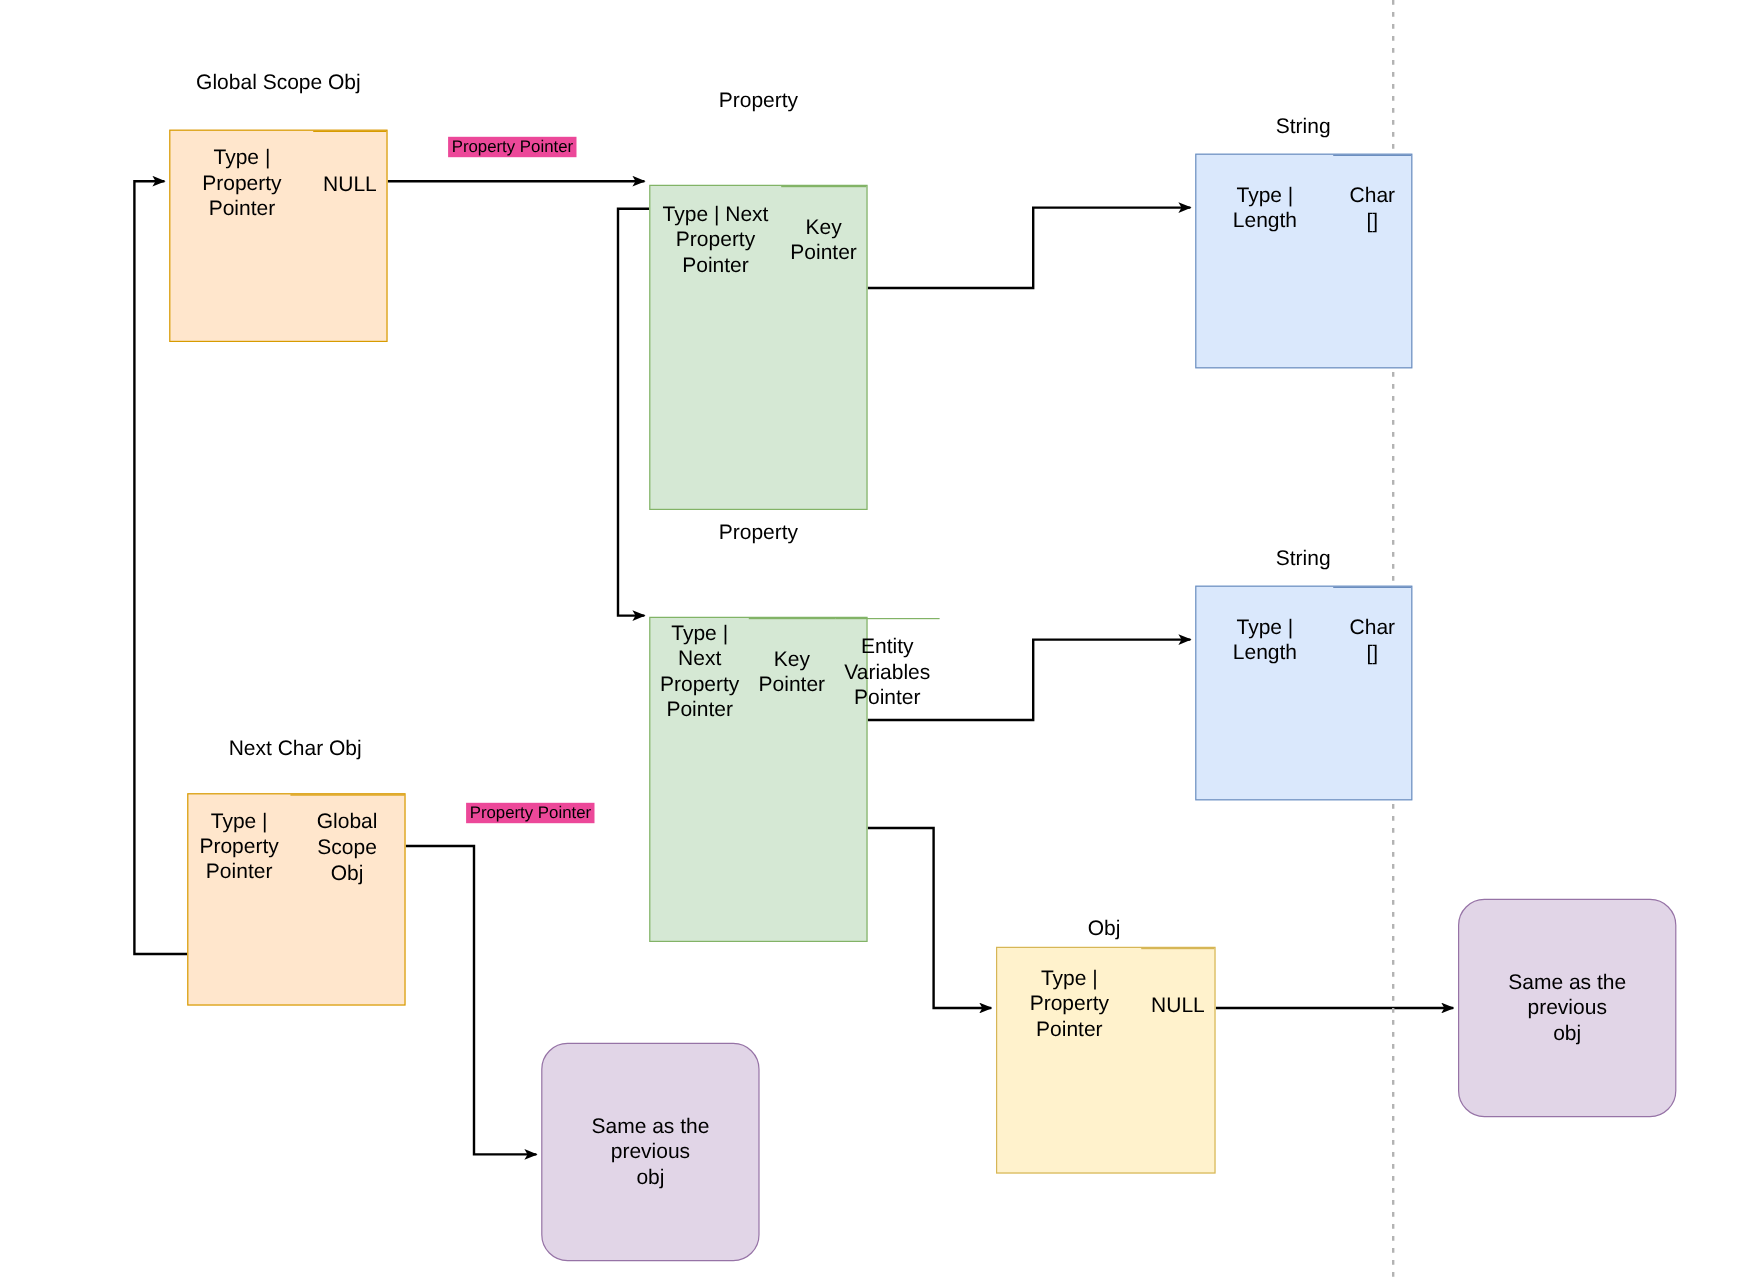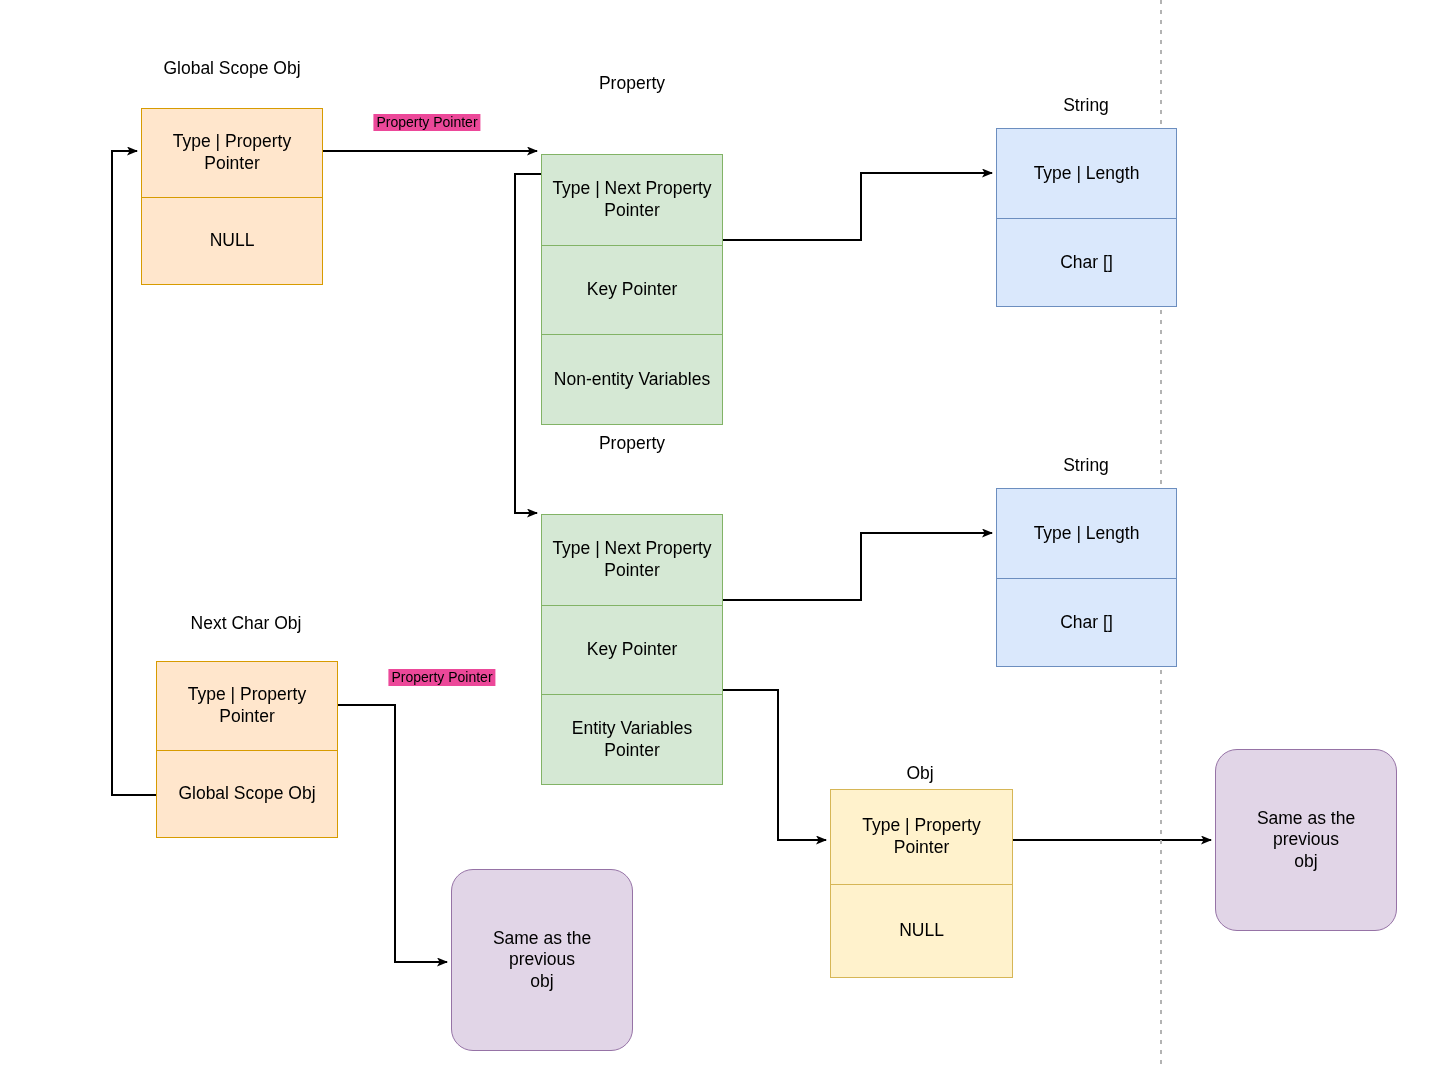--- a/index.html
+++ b/index.html
@@ -23,21 +23,21 @@
     left: 0;
     top: 0;
     width: 1449px;
     height: 1066px;
     pointer-events: none;
   }
   .node {
     position: absolute;
     box-sizing: border-box;
     display: flex;
-    flex-direction: column;
+    flex-direction: row;
   }
   .node .cell {
     box-sizing: border-box;
     display: flex;
     align-items: center;
     justify-content: center;
     text-align: center;
     font-size: 17.5px;
     line-height: 1.22;
     padding: 2px 8px;
@@ -131,21 +131,20 @@
   <div class="node orange" style="left:141px; top:108px; width:182px; height:177px;">
     <div class="cell" style="height:50%;">Type | Property
 Pointer</div>
     <div class="cell" style="height:50%;">NULL</div>
   </div>
 
   <div class="node green" style="left:541px; top:106px; width:182px; height:271px;">
     <div class="cell" style="height:33.34%;">Type | Next Property
 Pointer</div>
     <div class="cell" style="height:33.33%;">Key Pointer</div>
-    <div class="cell" style="height:33.33%;">Non-entity Variables</div>
   </div>
 
   <div class="node blue" style="left:996px; top:128px; width:181px; height:179px;">
     <div class="cell" style="height:50%;">Type | Length</div>
     <div class="cell" style="height:50%;">Char []</div>
   </div>
 
   <div class="node green" style="left:541px; top:466px; width:182px; height:271px;">
     <div class="cell" style="height:33.34%;">Type | Next Property
 Pointer</div>

